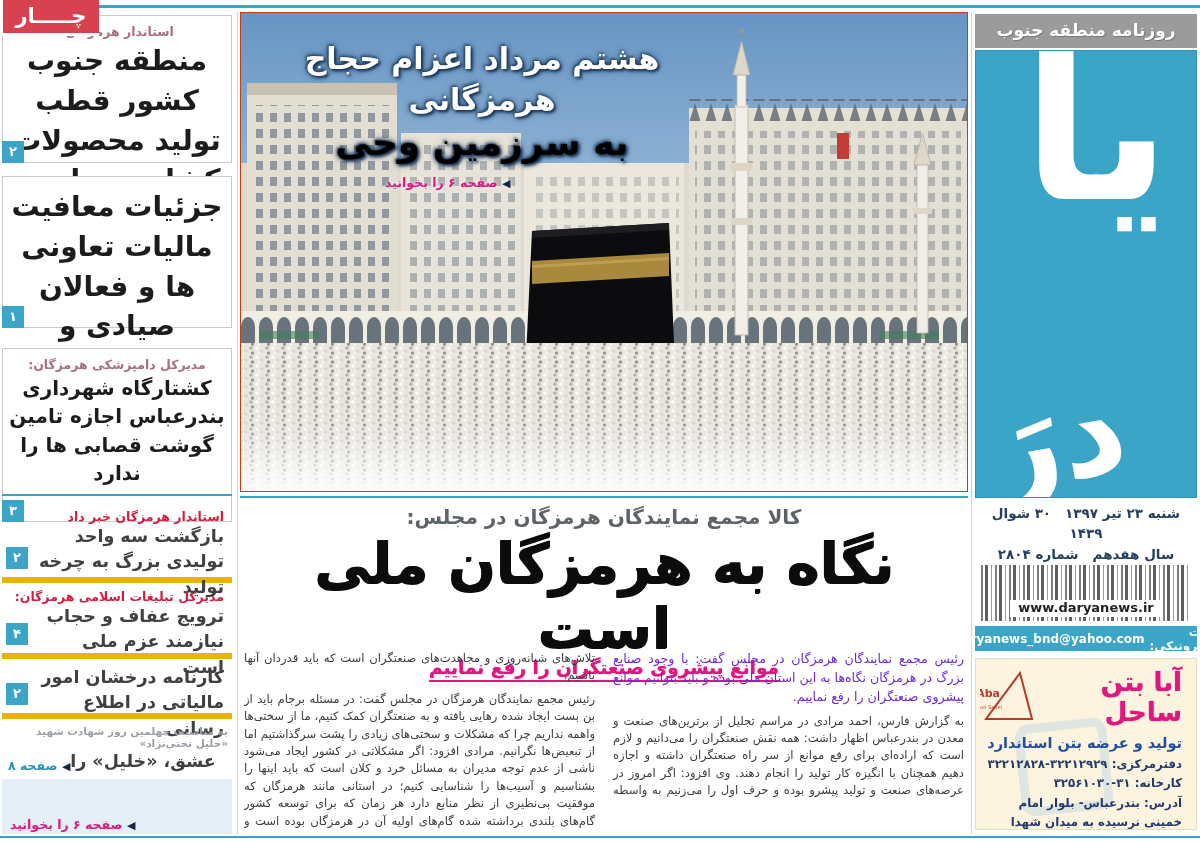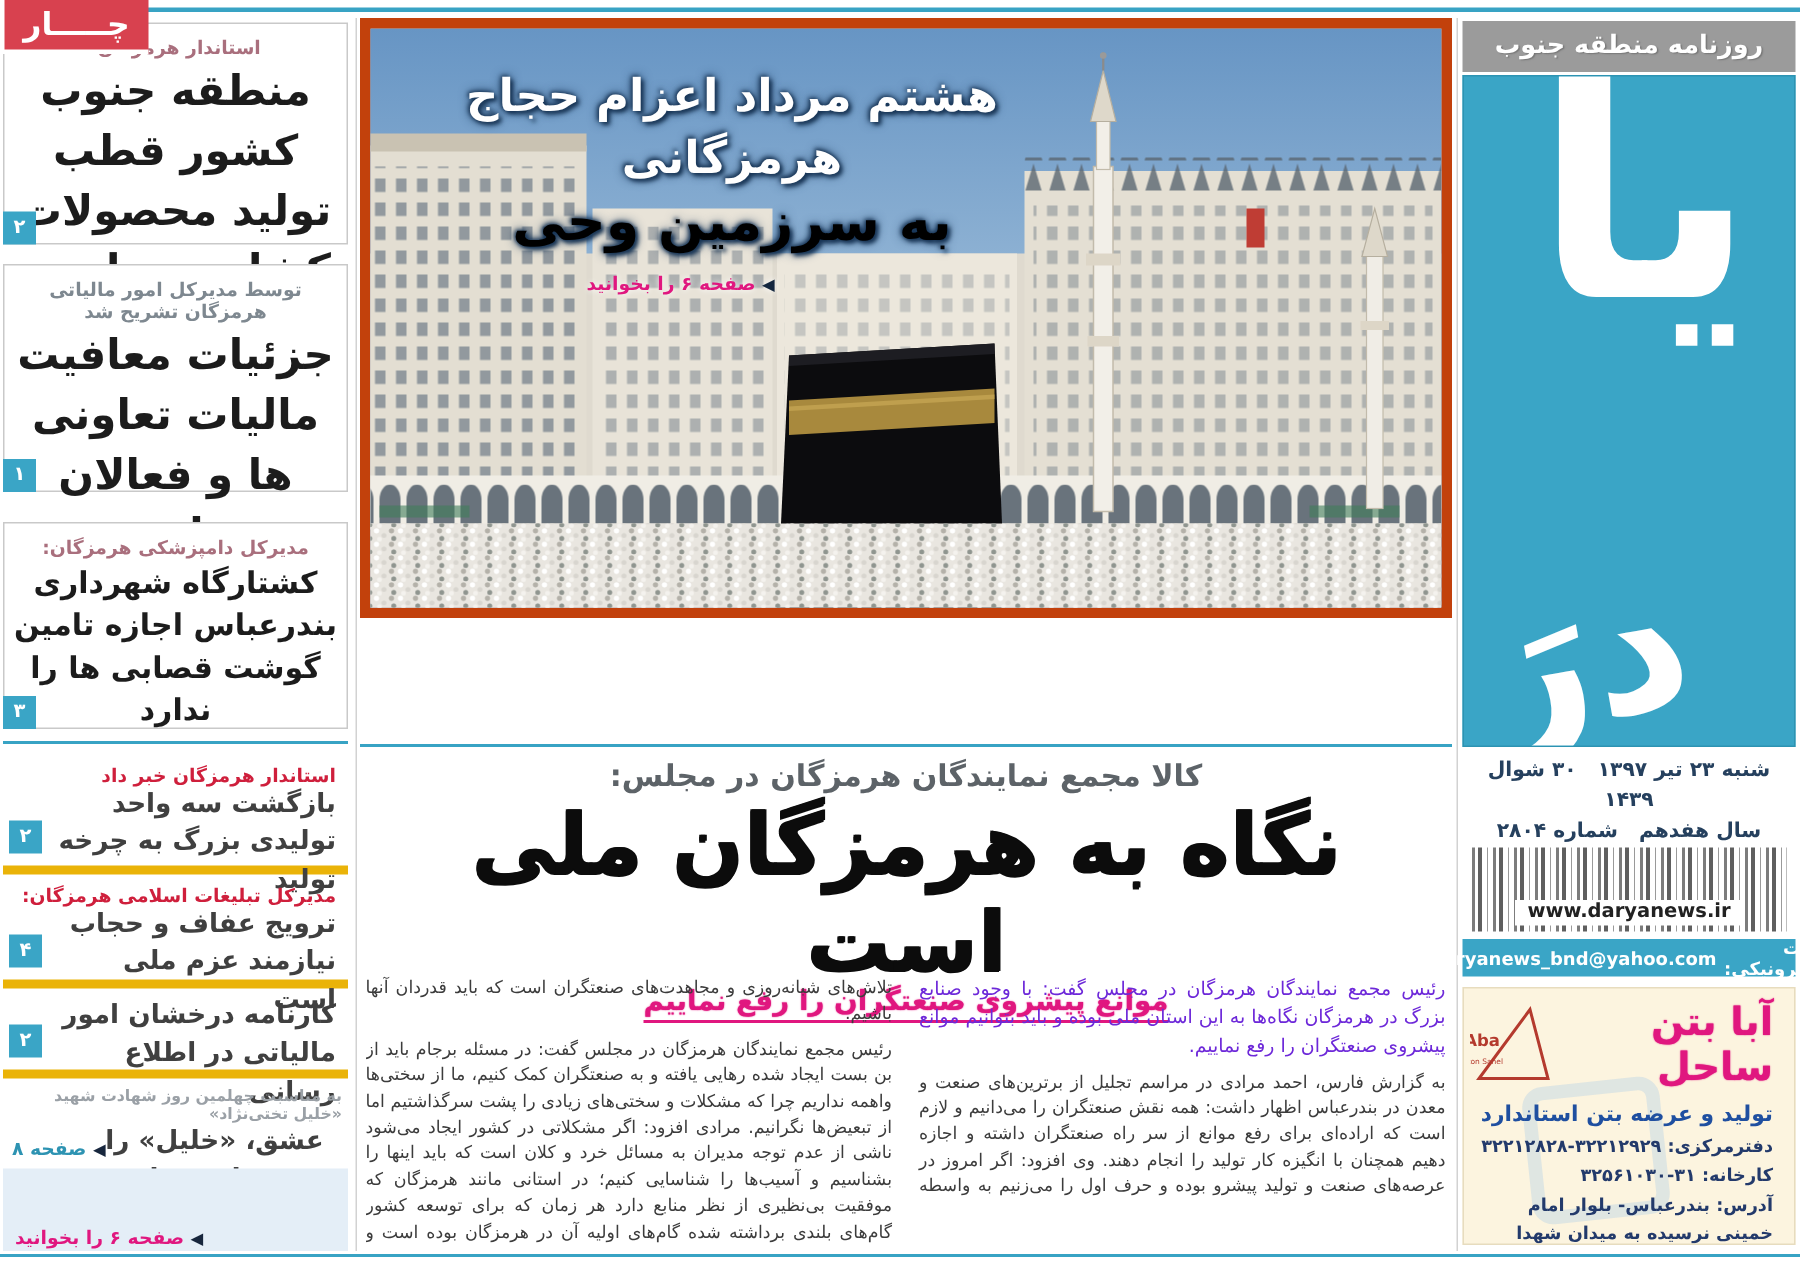--- a/index.html
+++ b/index.html
@@ -117,22 +117,22 @@
   .ref-magenta { color:#e0177f; }
   .auction-box {
     position:absolute; left:0; top:779px; width:230px; height:55px; background:#e4eef7;
     text-align:center; padding-top:3px;
   }
   .auction-box .headline3 { color:#1d3f6e; font-weight:bold; font-size:15.5px; line-height:1.4; }
   .auction-box .page-ref { position:absolute; left:8px; bottom:2px; }
 
   
   .photo-wrap {
-    position:absolute; left:240px; top:12px; width:728px; height:400px;
-    border:7px solid #c2410c; overflow:hidden; background:#9cbcd9;
+    position:absolute; left:240px; top:12px; width:728px; height:480px;
+    border:1px solid #c2410c; overflow:hidden; background:#9cbcd9;
   }
   .photo-overlay {
     position:absolute; left:26px; top:26px; width:430px; text-align:center; z-index:3;
   }
   .photo-h1 {
     color:#fff; font-weight:bold; font-size:30px; line-height:1.35;
     text-shadow:0 0 7px #1b3a5e, 2px 2px 3px #173250, -1px -1px 3px #173250;
   }
   .photo-h2 {
     color:#000000; font-weight:bold; font-size:36px; line-height:1.3;
@@ -225,26 +225,25 @@
 
   <div class="sidebar">
 
     <div class="news-box" style="top:15px; height:148px;">
       <div class="kicker kicker-rose">استاندار هرمزگان:</div>
       <div class="headline">منطقه جنوب کشور قطب تولید محصولات کشاورزی است</div>
       <div class="page-badge">۲</div>
     </div>
 
     <div class="news-box" style="top:176px; height:152px;">
-      <div class="kicker kicker-gray" style="padding:0 10px;">توسط مدیرکل امور مالیاتی هرمزگان تشریح شد</div>
       <div class="headline">جزئیات معافیت مالیات تعاونی ها و فعالان صیادی و کشاورزی</div>
       <div class="page-badge">۱</div>
     </div>
 
-    <div class="news-box" style="top:348px; height:138px;">
+    <div class="news-box" style="top:348px; height:174px;">
       <div class="kicker kicker-rose">مدیرکل دامپزشکی هرمزگان:</div>
       <div class="headline" style="font-size:20px;">کشتارگاه شهرداری بندرعباس اجازه تامین گوشت قصابی ها را ندارد</div>
       <div class="page-badge">۳</div>
     </div>
 
     <div class="teal-divider"></div>
 
     <div class="side-item" style="top:505px; height:78px;">
       <div class="kicker-red">استاندار هرمزگان خبر داد</div>
       <div class="headline2" style="padding-left:30px;">بازگشت سه واحد تولیدی بزرگ به چرخه تولید</div>

